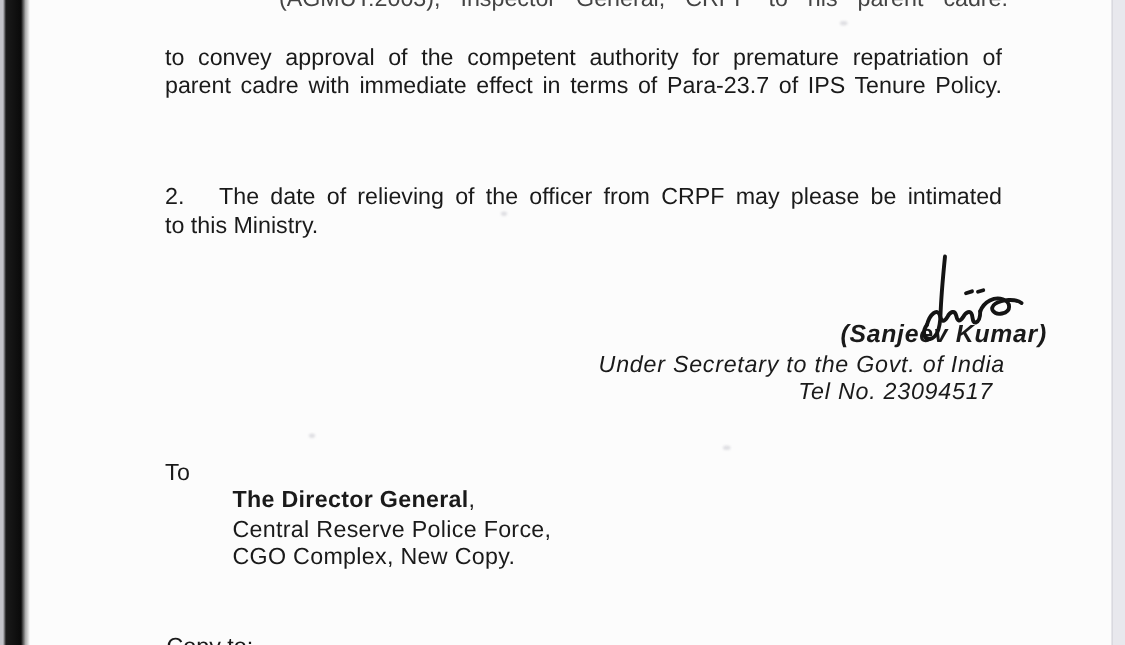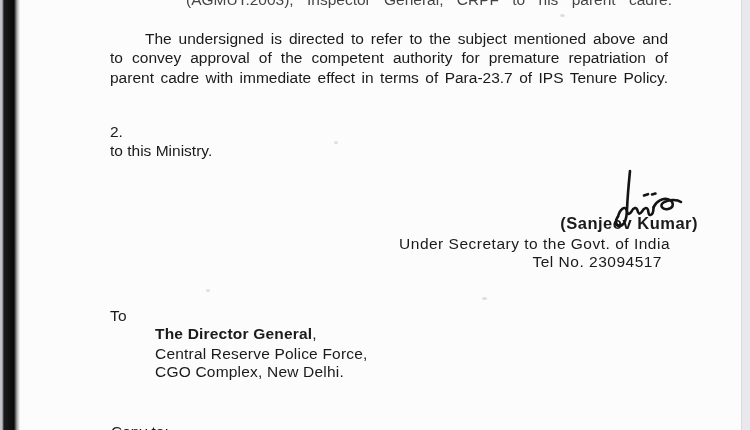--- a/index.html
+++ b/index.html
@@ -37,21 +37,21 @@
     border-left: 1px solid #d9d9df;
     z-index: 5;
   }
   .txt { position: absolute; line-height: 19.3px; }
   .jline {
     text-align: justify;
     text-align-last: justify;
   }
   .faded { color: #2b2b2b; opacity: 0.88; }
   .bold { font-weight: bold; }
-  .rline { text-align: center; letter-spacing: 0.5px; }
+  .rline { text-align: center; letter-spacing: 0.5px; font-style: italic; }
   .addr { letter-spacing: 0.2px; }
   .speck {
     position: absolute;
     border-radius: 50%;
     background: #dedee2;
     filter: blur(0.7px);
   }
   .sig {
     position: absolute;
     left: 592px;
@@ -68,26 +68,26 @@
   <div class="left-edge"></div>
   <div class="right-edge"></div>
   <div class="speck" style="left:334px;top:141px;width:4px;height:3px;"></div>
   <div class="speck" style="left:206px;top:289px;width:4px;height:3px;"></div>
   <div class="speck" style="left:482px;top:297px;width:5px;height:3px;"></div>
   <div class="speck" style="left:560px;top:14px;width:5px;height:3px;"></div>
 
   <div class="txt jline faded" style="left:186px; top:-10px; width:486px;">(AGMUT:2003), Inspector General, CRPF to his parent cadre.</div>
 
   <div class="txt para-lines" style="left:110px; top:29px; width:558px;">
-    <div class="jline" style="text-indent:35px;">The undersigned is directed to refer to the subject mentioned above and</div>
     <div class="jline">to convey approval of the competent authority for premature repatriation of</div>
     <div class="jline">parent cadre with immediate effect in terms of Para-23.7 of IPS Tenure Policy.</div>
   </div>
 
   <div class="txt" style="left:110px; top:122px;">2.</div>
+  <div class="txt jline" style="left:146px; top:122px; width:522px;">The date of relieving of the officer from CRPF may please be intimated</div>
   <div class="txt" style="left:110px; top:141px;">to this Ministry.</div>
 
   <svg class="sig" width="100" height="66" viewBox="0 0 100 66">
     <g fill="none" stroke="#141414" stroke-width="2.6" stroke-linecap="round" stroke-linejoin="round">
 
       <path d="M38,3 C37,13 35.5,28 35,42 C34.7,50 33,57 28,58 C24,58.5 22.5,53 26,48.5"></path>
 
       <path d="M26,48.5 C28,41 33,37.5 34.5,42 C35.5,46 37,47.5 39.5,43.5 C41.5,39.5 44.5,38.5 45.5,42.5 C46.3,46 47.5,47 50,43.5 C52,40 55,38.5 56,42 C56.6,44.5 56.5,47.5 58.5,47 C60.5,46.5 61.5,43 61.5,39.5"></path>
 
       <path d="M61.5,39.5 C64,33 71,29.5 76.5,31.5 C82,33.5 82.5,39.5 76,41 C70.5,42.2 67,37.5 71.5,34.5 C76,31.5 85,31 89,34"></path>
@@ -99,17 +99,17 @@
 
   <div class="txt rline bold" style="right:52px; top:214px; font-size:16.5px;">(Sanjeev Kumar)</div>
   <div class="txt rline" style="right:80px; top:234px;">Under Secretary to the Govt. of India</div>
   <div class="txt rline" style="right:88px; top:252px;">Tel No. 23094517</div>
 
   <div class="txt addr" style="left:110px; top:306px;">To</div>
   <div class="txt addr" style="left:155px; top:324px;">
     <span class="bold">The Director General</span><span>,</span>
   </div>
   <div class="txt addr" style="left:155px; top:344px;">Central Reserve Police Force,</div>
-  <div class="txt addr" style="left:155px; top:362px;">CGO Complex, New Delhi.</div>
+  <div class="txt addr" style="left:155px; top:362px;">CGO Complex, New Copy.</div>
 
   <div class="txt" style="left:111px; top:398px;margin-top:24px;">Copy to:-</div>
 
 </div>
 
 </body></html>

